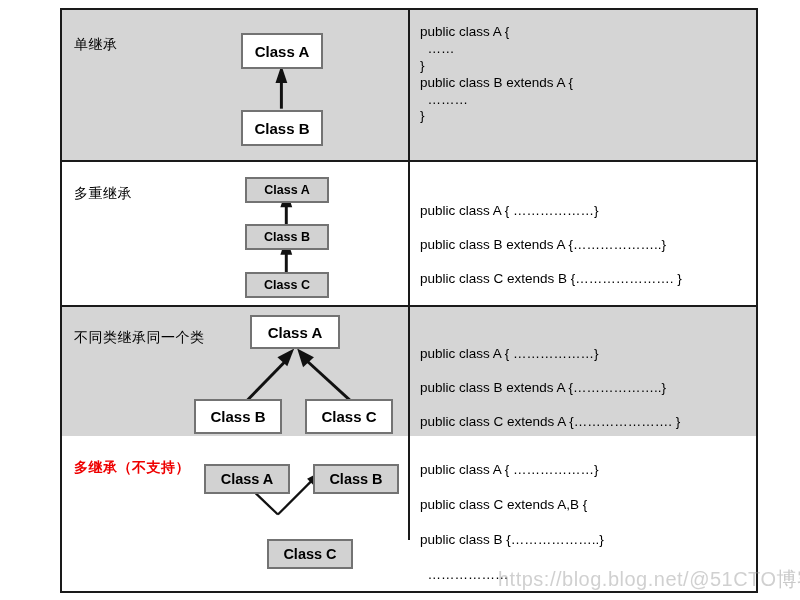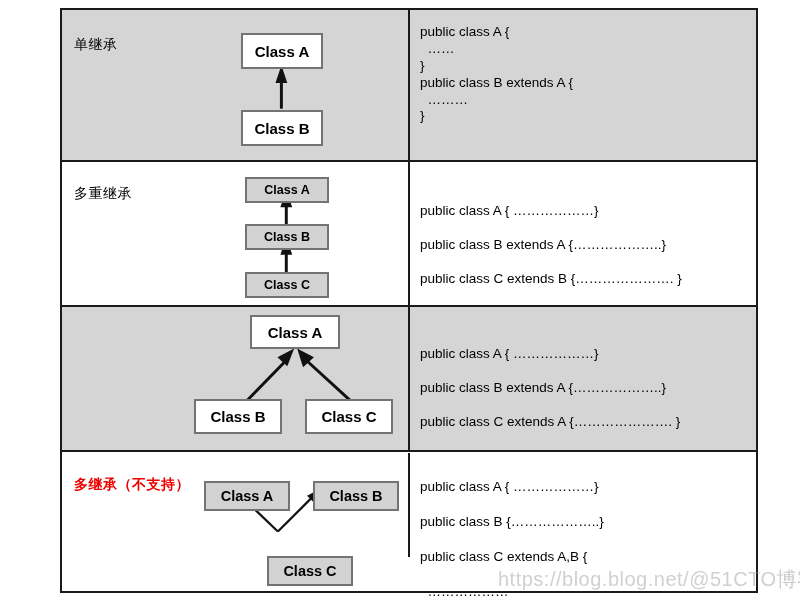--- a/index.html
+++ b/index.html
@@ -181,20 +181,21 @@
         <div class="code" style="top:32px; line-height:34px;">
             <div><span>public class A { ………………}</span></div>
             <div><span>public class B </span><b>extends</b><span> A {………………..}</span></div>
             <div><span>public class C </span><b>extends</b><span>  B {…………………. }</span></div>
           </div>
       </div>
     </div>
 
     <div class="row gray" style="top:297px; height:145px;">
       <div class="cell-left">
+        <div class="row-label" style="top:22px;">不同类继承同一个类</div>
 
         <svg class="arrows" viewBox="0 0 348 145">
 
           <line x1="185" y1="95" x2="227" y2="52" stroke="#111" stroke-width="3"></line>
           <polygon points="233,42 216,51 226,60" fill="#111"></polygon>
 
           <line x1="290" y1="95" x2="243" y2="52" stroke="#111" stroke-width="3"></line>
           <polygon points="236,42 242,61 253,51" fill="#111"></polygon>
         </svg>
 
@@ -210,21 +211,21 @@
       </div>
       <div class="cell-right">
         <div class="code" style="top:30px; line-height:34px;">
             <div><span>public class A { ………………}</span></div>
             <div><span>public class B </span><b>extends</b><span> A {………………..}</span></div>
             <div><span>public class C </span><b>extends</b><span> A {…………………. }</span></div>
           </div>
       </div>
     </div>
 
-    <div class="row white last" style="top:443px; height:104px;">
+    <div class="row white last" style="top:426px; height:104px;">
       <div class="cell-left">
         <div class="row-label red" style="top:23px;">多继承（不支持）</div>
 
         <svg class="arrows" viewBox="0 0 348 139">
 
           <line x1="230" y1="105" x2="180" y2="57" stroke="#111" stroke-width="3"></line>
           <polygon points="172,48 179,67 189,57" fill="#111"></polygon>
 
           <line x1="230" y1="105" x2="278" y2="57" stroke="#111" stroke-width="3"></line>
           <polygon points="286,48 269,57 279,67" fill="#111"></polygon>
@@ -236,22 +237,22 @@
         <div class="cbox fill-gray" style="left:251px; top:28px; width:86px; height:30px; font-size:14.5px;">
           <span>Class B</span>
         </div>
         <div class="cbox fill-gray" style="left:205px; top:103px; width:86px; height:30px; font-size:14.5px;">
           <span>Class C</span>
         </div>
       </div>
       <div class="cell-right">
         <div class="code" style="top:16px; line-height:35px;">
             <div><span>public class A { ………………}</span></div>
+            <div><span>public class C </span><b>extends</b><span>  A,B {</span></div>
             <div><span>public class B {………………..}</span></div>
-            <div><span>public class C </span><b>extends</b><span>  A,B {</span></div>
             <div><span>&nbsp;&nbsp;………………</span></div>
           </div>
       </div>
     </div>
 
   </div>
 
   <div class="watermark"><span>https://blog.blog.net/@51CTO</span><span class="cn">博客</span></div>
 
 </div>

